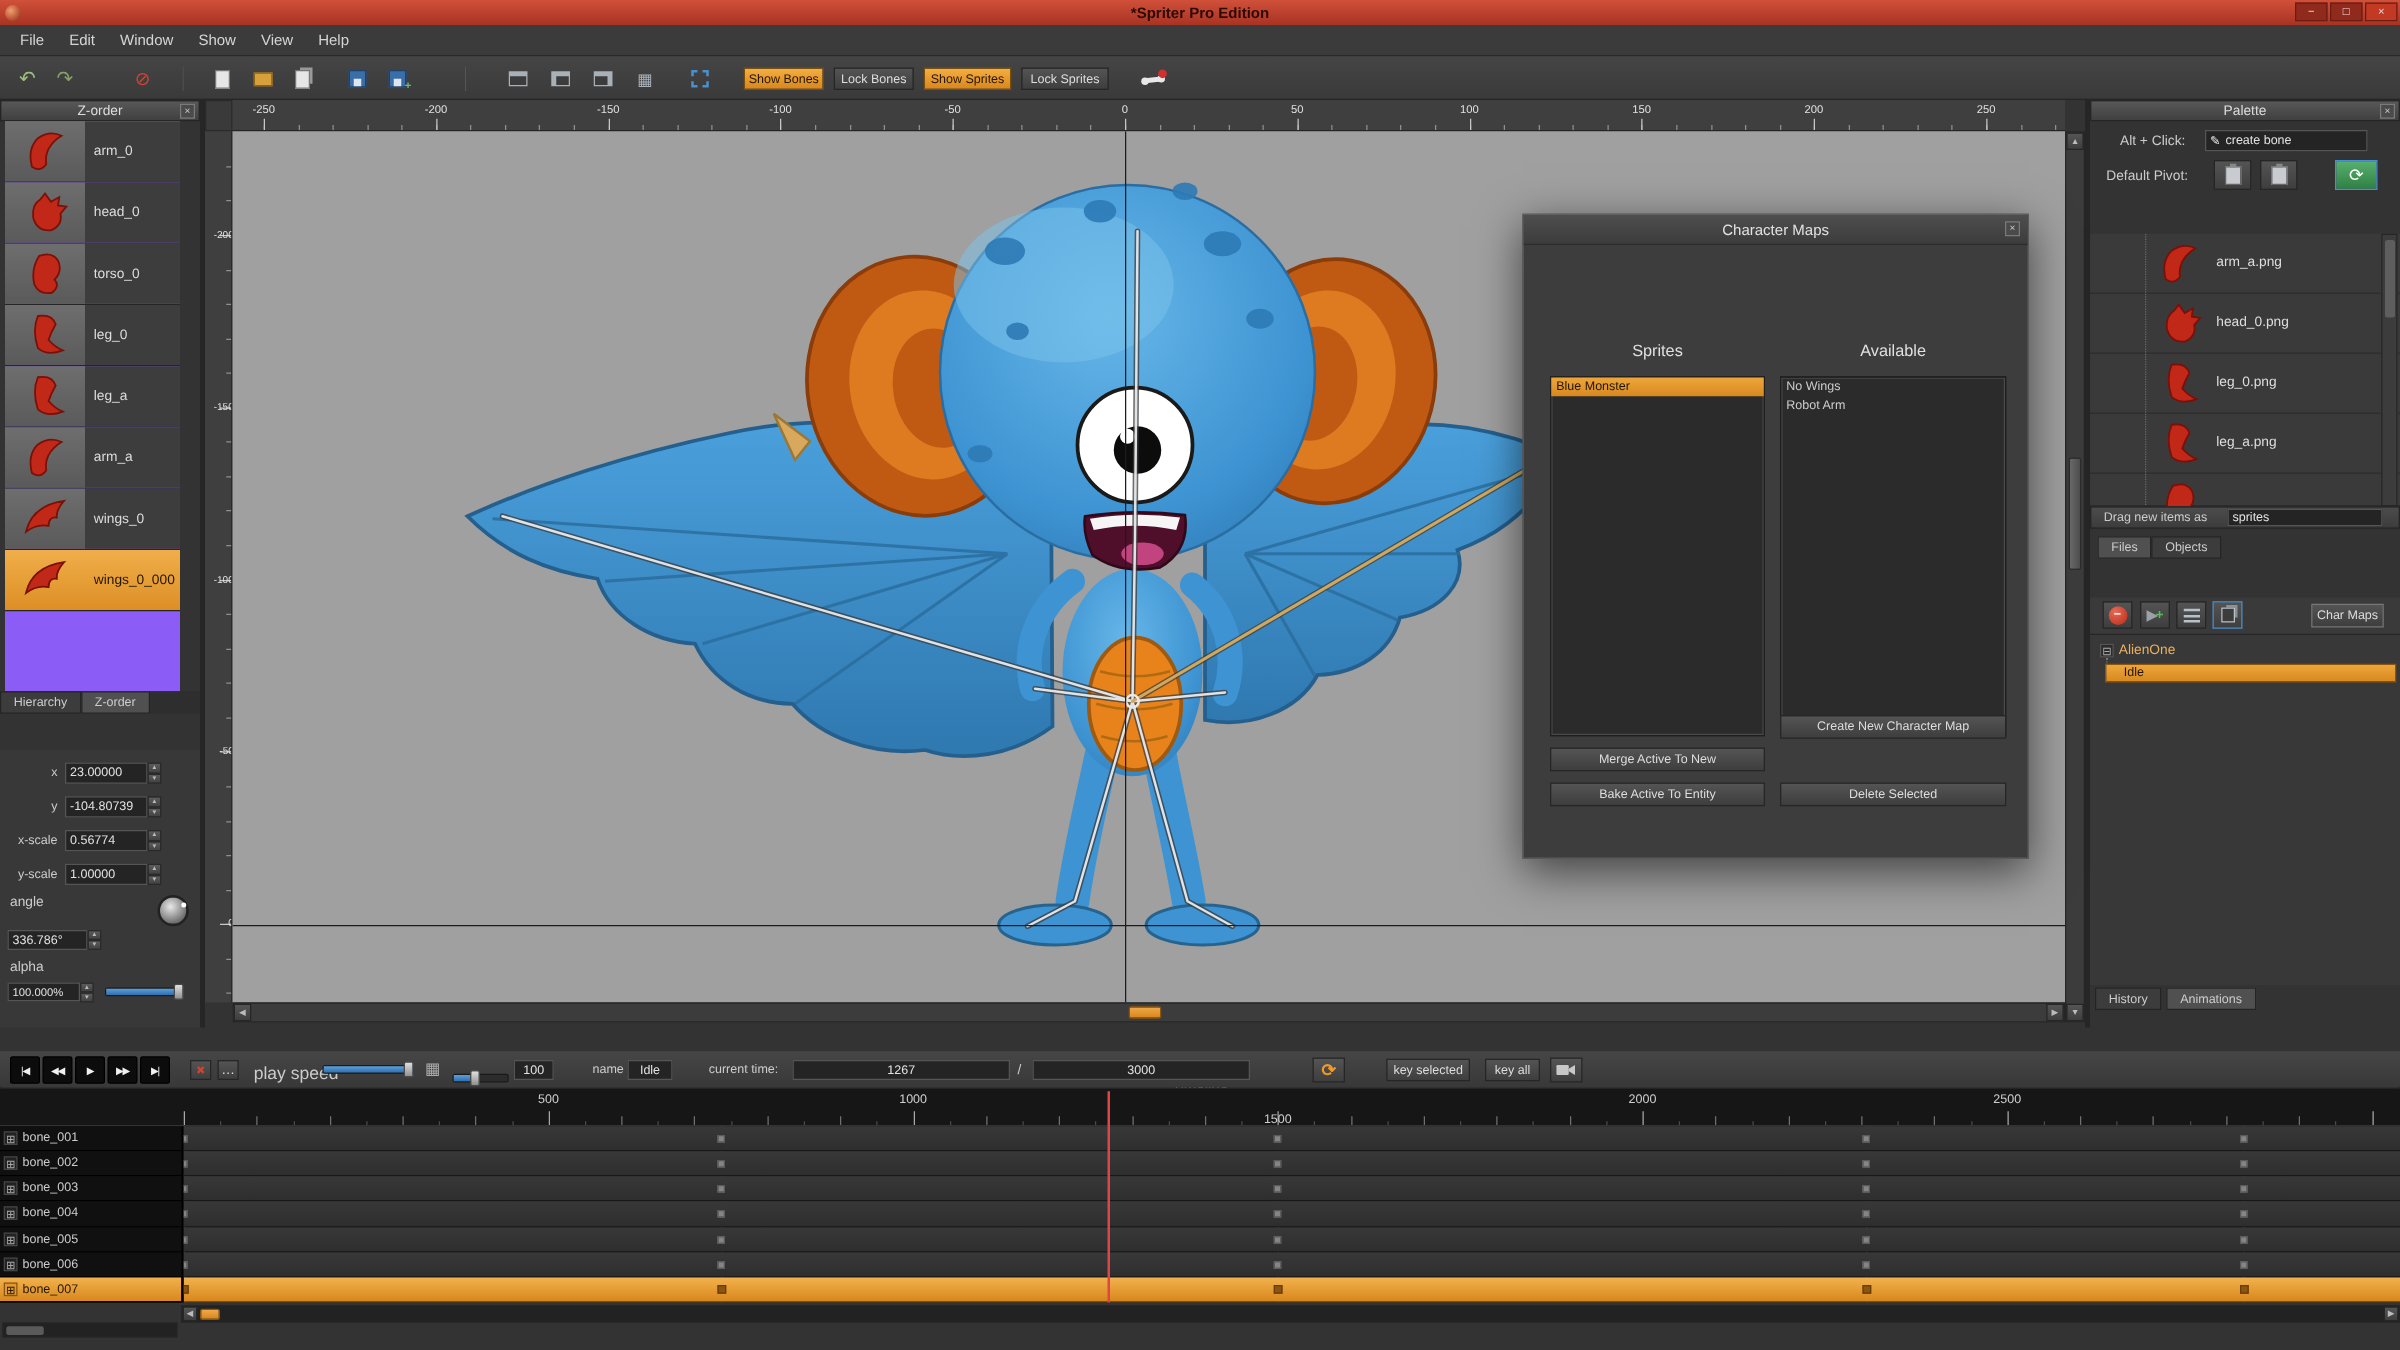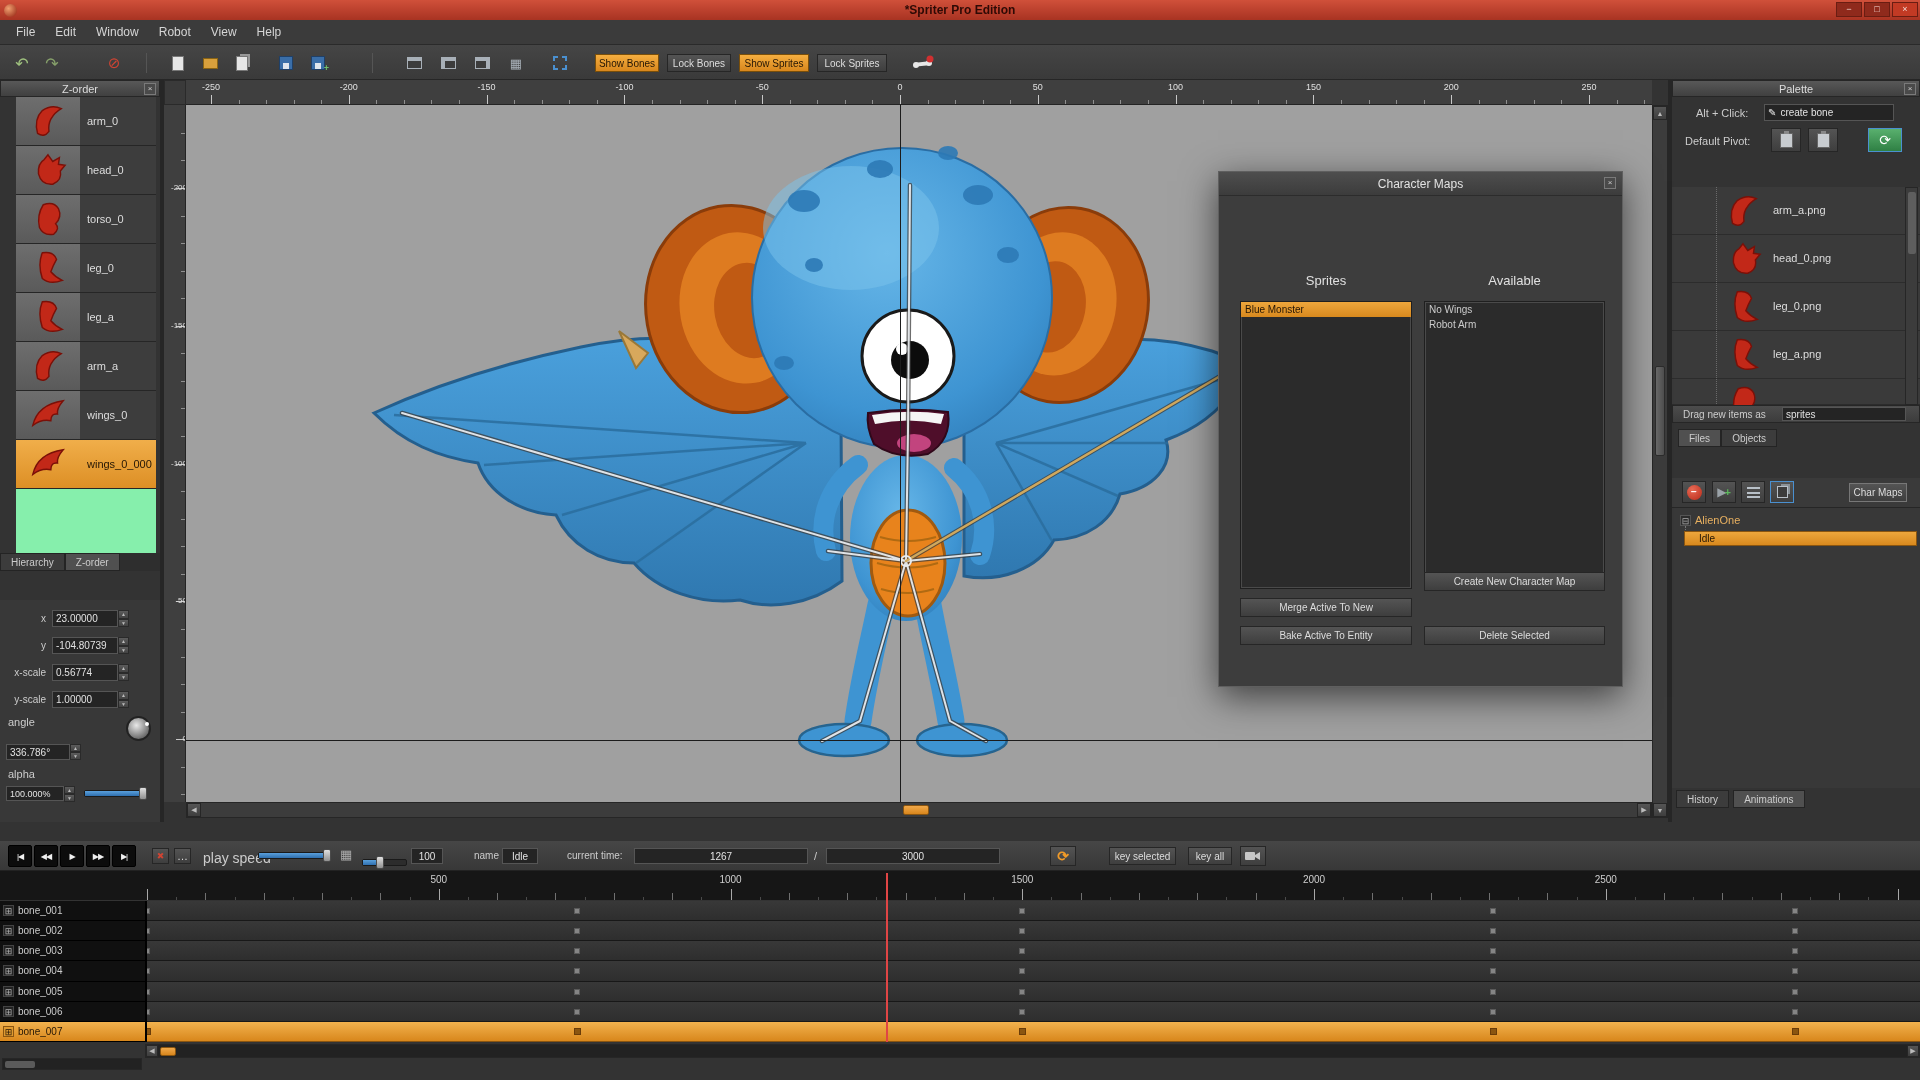--- a/index.html
+++ b/index.html
@@ -105,21 +105,21 @@
       <div class="tb-btn">−</div>
       <div class="tb-btn">□</div>
       <div class="tb-btn close">×</div>
     </div>
   </div>
 
   <div class="abs menubar" id="menubar">
       <div class="menu-item">File</div>
       <div class="menu-item">Edit</div>
       <div class="menu-item">Window</div>
-      <div class="menu-item">Robot</div>
+      <div class="menu-item">Show</div>
       <div class="menu-item">View</div>
       <div class="menu-item">Help</div>
     </div>
 
   <div class="abs toolbar">
     <div class="tbar-icon" style="left:10px;color:#9ec07e;font-size:16px">↶</div>
     <div class="tbar-icon" style="left:40px;color:#86a06a;font-size:16px">↷</div>
     <div class="tbar-icon" style="left:102px;color:#d04433;font-size:15px">⊘</div>
     <div class="tbar-sep" style="left:146px"></div>
     <div class="tbar-icon" style="left:166px">
@@ -167,21 +167,21 @@
           <rect x="5" y="7" width="13" height="4" fill="#e8e8e8" transform="rotate(-6 11 9)"></rect>
           <circle cx="19" cy="4" r="3.5" fill="#d03030"></circle>
         </svg>
     </div>
   </div>
 
   <div class="abs grad-header" style="left:0;top:80px;width:160px;height:17px">
     <span>Z-order</span>
     <div class="close-box">×</div>
   </div>
-  <div class="abs" id="zorder-list" style="left:16px;top:97px;width:140px;height:456px;background:#86efac;overflow:hidden">
+  <div class="abs" id="zorder-list" style="left:4px;top:97px;width:140px;height:456px;background:#8b5cf6;overflow:hidden">
       <div class="z-item">
         <div class="z-thumb">
           <svg viewBox="0 0 40 40">
             <path d="M9 33 Q5 18 14 9 Q24 2 34 7 Q27 11 23 18 Q20 24 21 31 Q16 38 9 33 Z" fill="#c22818" stroke="#7a1008" stroke-width="1.5"></path>
           </svg>
         </div>
         <div class="z-label">arm_0</div>
       </div>
       <div class="z-item">
         <div class="z-thumb">
@@ -743,21 +743,21 @@
       <div class="tk3" style="left: 1693.28px;"></div>
       <div class="tk2" style="left: 1722.45px;"></div>
       <div class="tk3" style="left: 1751.62px;"></div>
       <div class="tk2" style="left: 1780.8px;"></div>
       <div class="tk3" style="left: 1809.98px;"></div>
       <div class="tk2" style="left: 1839.15px;"></div>
       <div class="tk3" style="left: 1868.33px;"></div>
       <div class="tk1" style="left: 1897.5px;"></div>
       <div class="tk-label" style="left: 418.75px;">500</div>
       <div class="tk-label" style="left: 710.5px;">1000</div>
-      <div class="tk-label" style="left: 1002.25px;">1500</div>
+      <div class="tk-label" style="left: 1002.25px; margin-top: 16px;">1500</div>
       <div class="tk-label" style="left: 1294px;">2000</div>
       <div class="tk-label" style="left: 1585.75px;">2500</div>
     </div>
   <div class="abs" id="tl-names" style="left:0;top:901px;width:145px;height:141px;background:#0c0c0c">
       <div class="tl-name">
         <div class="exp">⊞</div>
         <div class="lbl">bone_001</div>
       </div>
       <div class="tl-name">
         <div class="exp">⊞</div>

